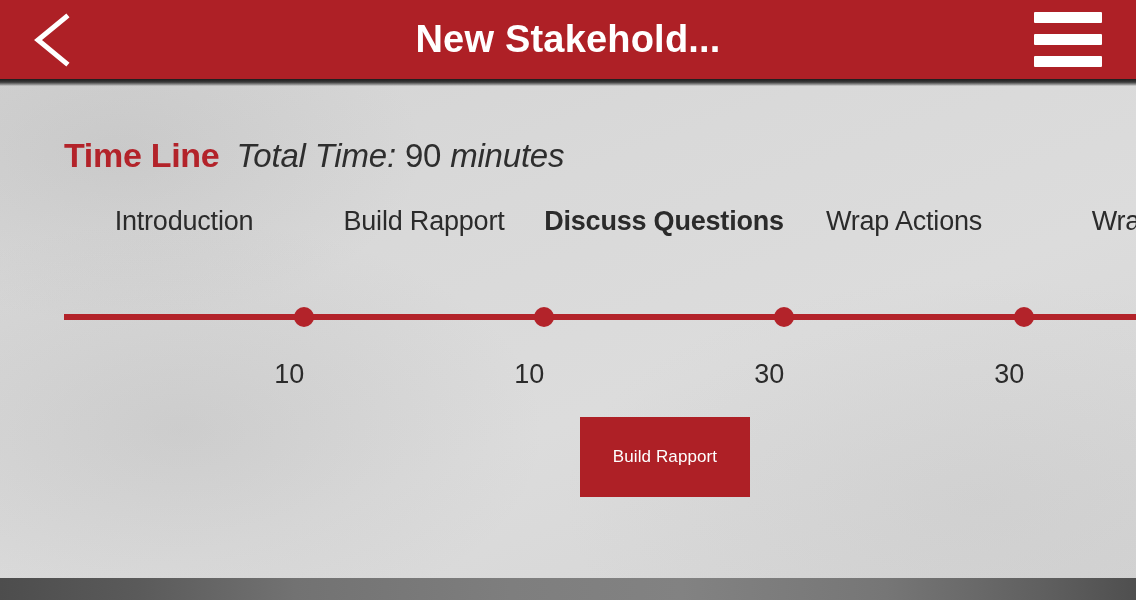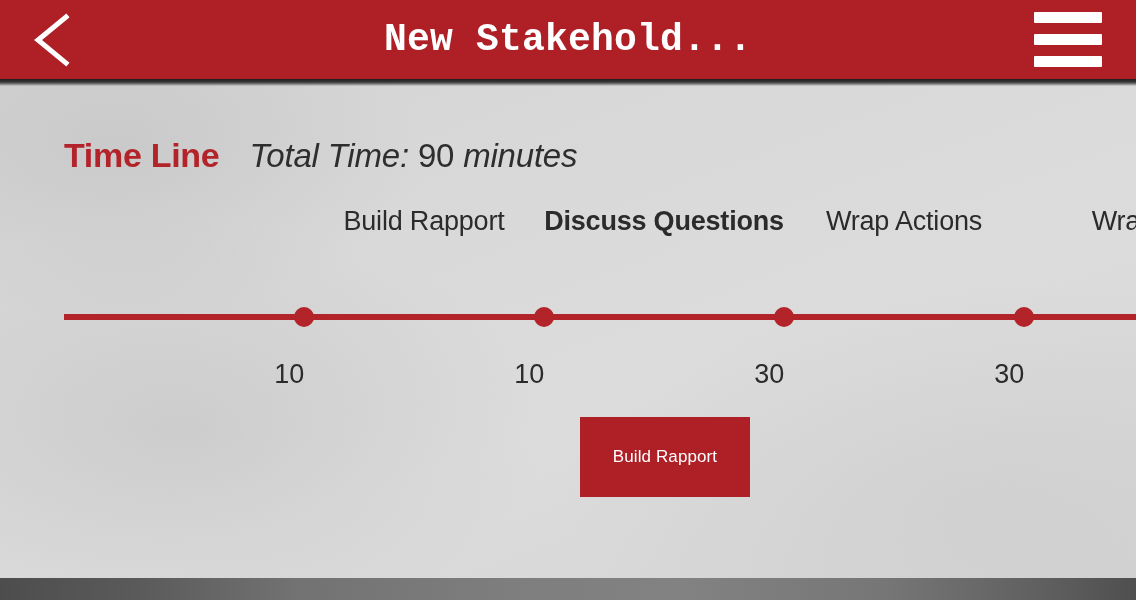--- a/index.html
+++ b/index.html
@@ -62,21 +62,20 @@
     width: 816px;
     height: 79px;
     line-height: 79px;
     text-align: center;
     color: #ffffff;
     font-size: 38px;
     font-weight: bold;
     letter-spacing: 0.2px;
     white-space: nowrap;
     overflow: hidden;
-    font-family: Liberation Mono, monospace;
   }
 
   .menu-btn {
     position: absolute;
     right: 16px;
     top: 0;
     width: 86px;
     height: 79px;
     display: flex;
     flex-direction: column;
@@ -103,21 +102,20 @@
     overflow: hidden;
   }
 
   .section-head {
     position: absolute;
     left: 64px;
     top: 50px;
     display: flex;
     align-items: baseline;
     white-space: nowrap;
-    gap: 13px;
   }
   .section-title {
     color: #b3232a;
     font-size: 34px;
     font-weight: bold;
     letter-spacing: -0.3px;
   }
   .section-sub {
     margin-left: 17px;
     color: #2e2e2e;
@@ -244,20 +242,21 @@
 
   <div class="content">
 
     <div class="section-head">
       <span class="section-title">Time Line</span>
       <span class="section-sub"><span>Total Time:</span>&nbsp;<span class="plain">90</span>&nbsp;<span>minutes</span></span>
     </div>
 
     <div class="timeline">
       <div class="tl-labels" id="tl-labels">
+          <div class="tl-label" style="left: 0px;">Introduction</div>
           <div class="tl-label" style="left: 240px;">Build Rapport</div>
           <div class="tl-label" style="left: 480px; font-weight: bold;">Discuss Questions</div>
           <div class="tl-label" style="left: 720px;">Wrap Actions</div>
           <div class="tl-label" style="left: 960px;">Wrap Up</div>
         </div>
       <div class="tl-axis"></div>
       <div id="tl-dots">
           <div class="tl-dot" style="left: 304px;"></div>
           <div class="tl-dot" style="left: 544px;"></div>
           <div class="tl-dot" style="left: 784px;"></div>

